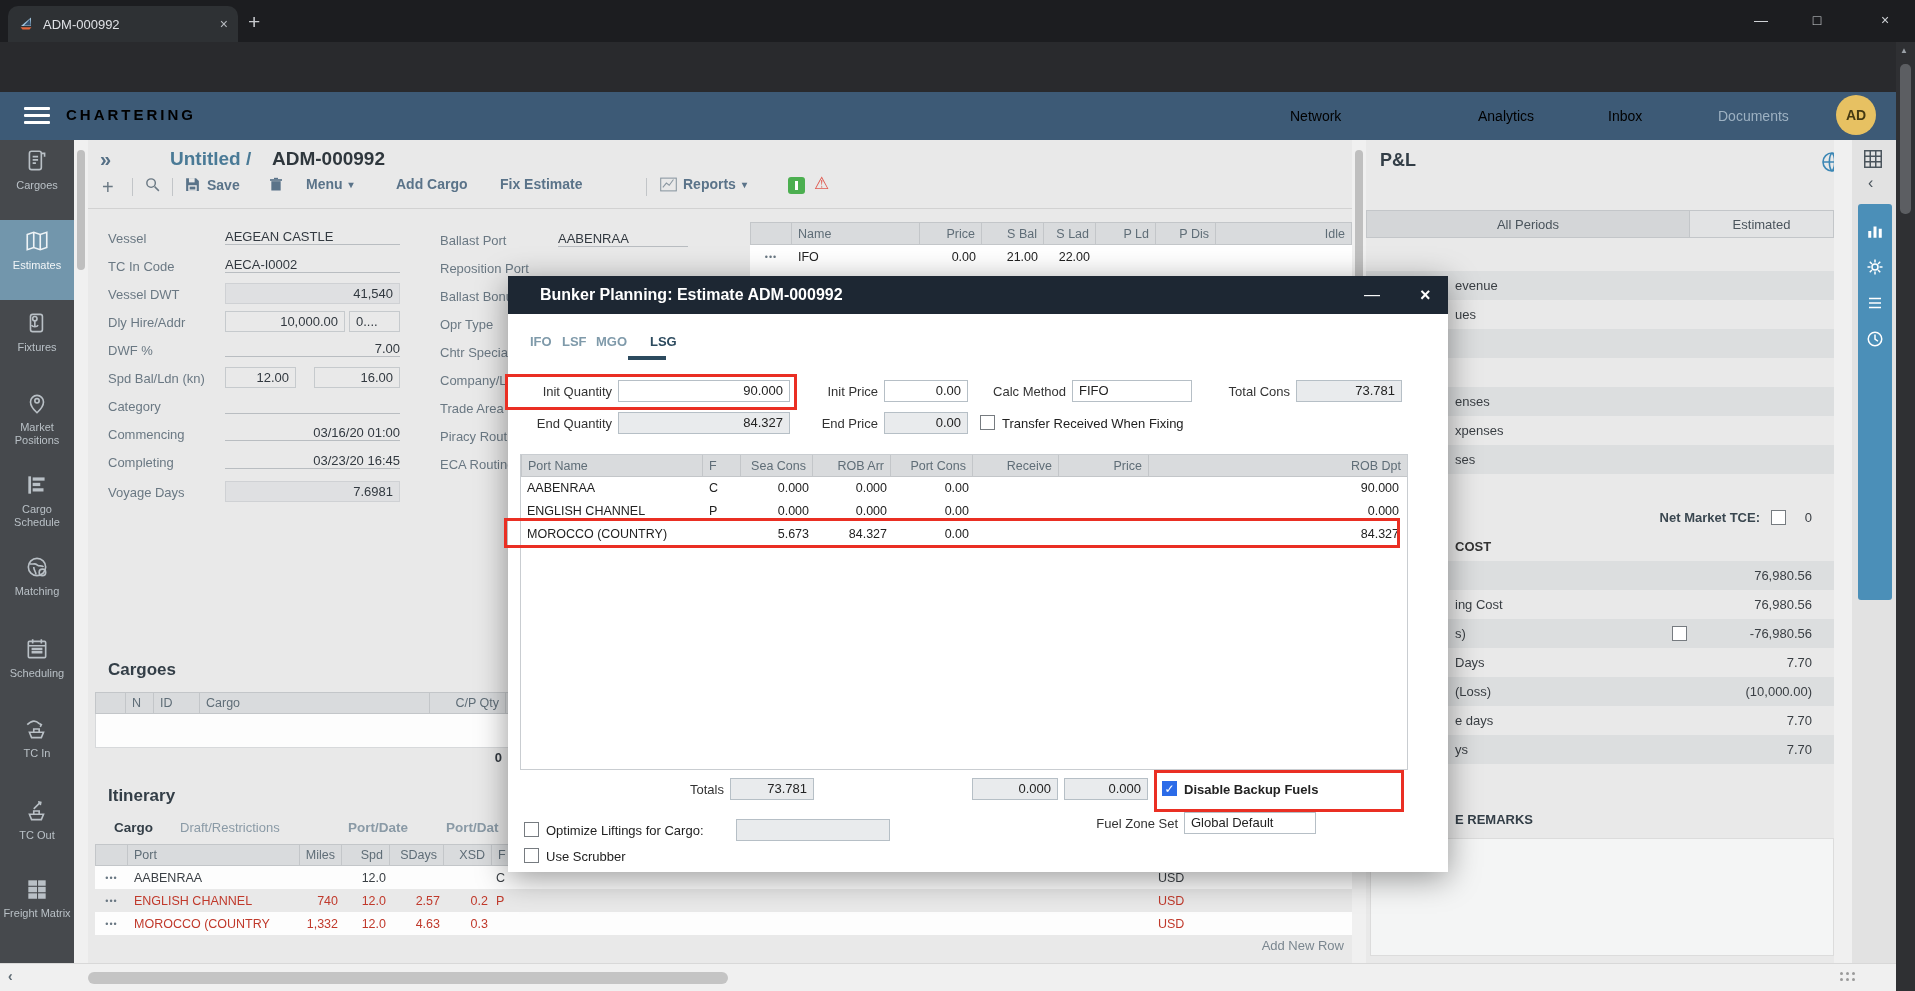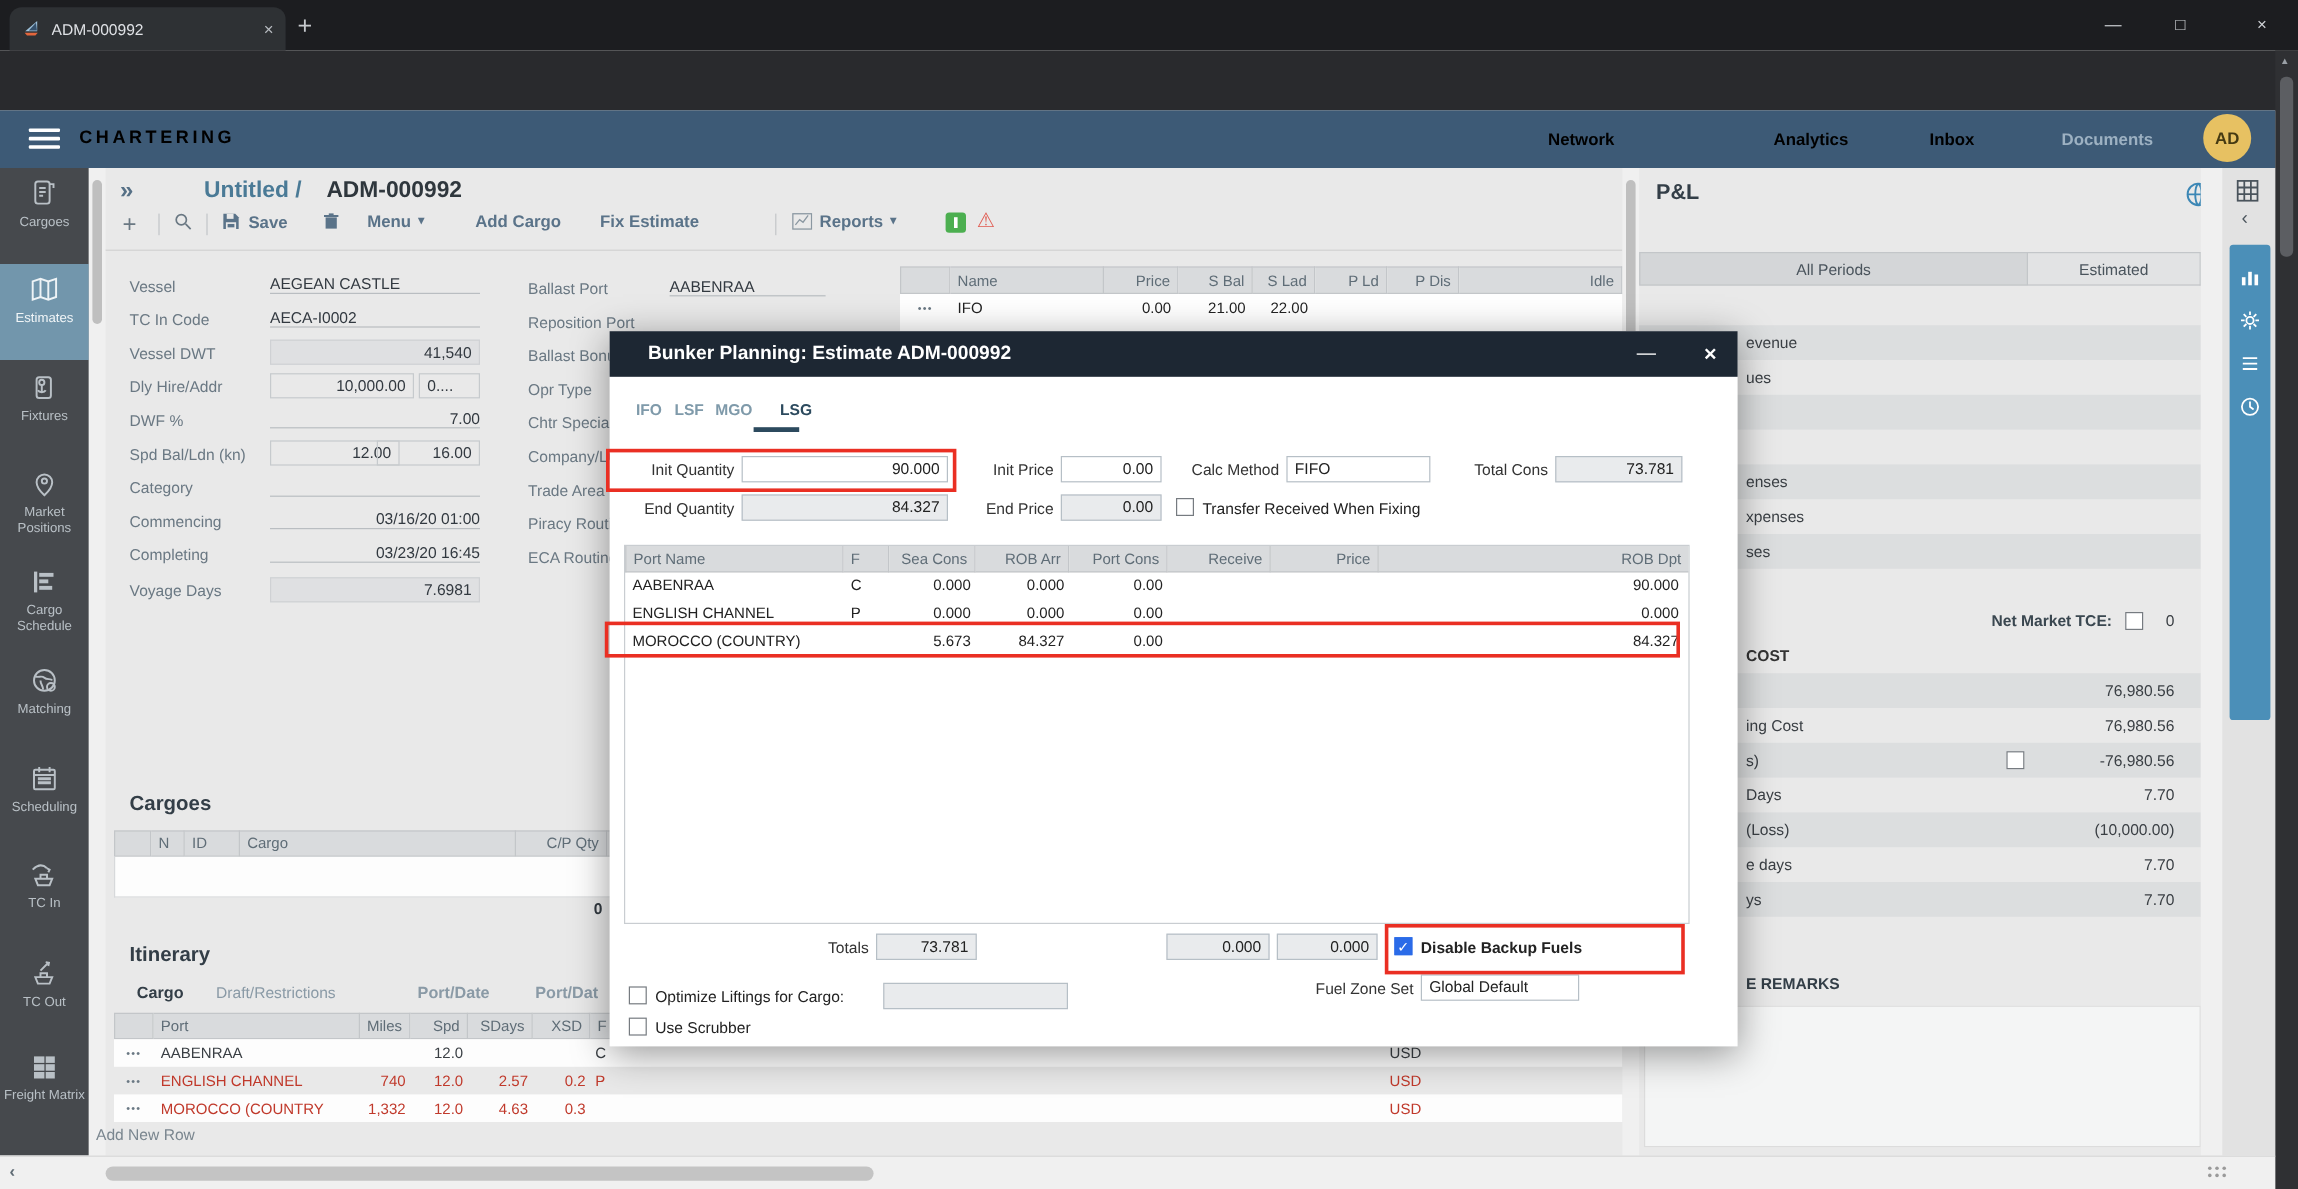--- a/index.html
+++ b/index.html
@@ -23,21 +23,21 @@
   .incog .cir { width:24px; height:24px; border-radius:50%; background:#fff; display:flex; align-items:center; justify-content:center; }
   .kebab { left:1848px; top:54px; color:#c4c7cb; font-size:16px; letter-spacing:0; }
   .vscroll-browser { left:1896px; top:42px; width:19px; height:949px; background:#2f3033; }
   .vscroll-browser .arr { position:absolute; left:4px; top:4px; color:#9aa0a6; font-size:11px; }
   .vscroll-browser .thumb { position:absolute; left:4px; top:22px; width:11px; height:150px; background:#5c5e62; border-radius:5px; }
   
   .appheader { left:0; top:92px; width:1896px; height:48px; background:#3d5a76; color:#e8eef3; }
   .burger { left:24px; top:107px; width:26px; height:18px; }
   .burger i { display:block; height:3px; background:#fff; margin-bottom:4px; border-radius:1px; }
   .apptitle { left:66px; top:106px; font-size:15px; font-weight:bold; letter-spacing:3px; }
-  .appnav { top:108px; font-size:14px; font-weight:bold; }
+  .appnav { top:108px; font-size:14px; font-weight:normal; }
   .appnav.dim { color:#9db1c2; }
   .avatar { left:1836px; top:95px; width:40px; height:40px; border-radius:50%; background:#e7c162; color:#453a12; font-weight:bold; font-size:14px; display:flex; align-items:center; justify-content:center; }
   
   .sidebar { left:0; top:140px; width:74px; height:823px; background:#46494d; }
   .sbitem { position:absolute; left:0; width:74px; text-align:center; color:#b9c0c6; font-size:11px; line-height:13px; padding-top:8px; }
   .sbitem svg { display:block; margin:0 auto 5px; }
   .sbitem.active { background:#7296ac; color:#f2f6f8; }
   
   .strip { background:#f0f0f0; }
   .thumbv { position:absolute; background:#bfbfbf; border-radius:4px; }
@@ -53,21 +53,21 @@
   .uline { border-bottom:1px solid #b9bdc1; }
   .fbox { border:1px solid #c6cacd; }
   .fgray { background:#dfe0e2; border:1px solid #cfd1d4; }
   .num { text-align:right; }
   
   .th { background:#d9dbdd; color:#5f6d77; font-size:12.5px; border:1px solid #c3c6c9; border-left:none; display:flex; align-items:center; padding:0 6px; }
   .th:first-child { border-left:1px solid #c3c6c9; }
   .sect { color:#333e47; font-size:17px; font-weight:bold; }
   .itin-red { color:#c0392b; }
   .ellip { color:#6a7883; font-size:9px; letter-spacing:1px; }
-  .addrow { left:80px; top:938px; width:1264px; text-align:left; color:#7a868f; font-size:13px; }
+  .addrow { left:80px; top:938px; width:1264px; text-align:right; color:#7a868f; font-size:13px; }
   
   .plrow { position:absolute; left:1366px; width:468px; height:29px; font-size:13px; color:#3a3f44; display:flex; align-items:center; }
   .plrow.shaded { background:#dcdedf; }
   .pl-label { position:absolute; left:89px; white-space:nowrap; }
   .pl-label.sec { left:14px; font-weight:bold; color:#333; }
   .pl-value { position:absolute; right:22px; }
   .pl-rlabel { position:absolute; right:44px; font-weight:bold; color:#3a4750; }
   
   .modal { left:508px; top:276px; width:940px; height:596px; background:#fff; box-shadow:0 6px 30px rgba(0,0,0,.4); z-index:40; }
   .mtitle { position:absolute; left:0; top:0; width:940px; height:38px; background:#1d2733; color:#fff; font-size:16px; font-weight:bold; display:flex; align-items:center; padding-left:32px; }
@@ -293,21 +293,21 @@
   <div class="abs flabel" style="left:108px;top:259px">TC In Code</div>
   <div class="abs fval uline" style="left:225px;top:257px;width:175px">AECA-I0002</div>
   <div class="abs flabel" style="left:108px;top:287px">Vessel DWT</div>
   <div class="abs fval fgray num" style="left:225px;top:283px;width:175px;padding:2px 6px">41,540</div>
   <div class="abs flabel" style="left:108px;top:315px">Dly Hire/Addr</div>
   <div class="abs fval fbox num" style="left:225px;top:311px;width:120px;padding:2px 6px">10,000.00</div>
   <div class="abs fval fbox" style="left:349px;top:311px;width:51px;padding:2px 6px">0....</div>
   <div class="abs flabel" style="left:108px;top:343px">DWF %</div>
   <div class="abs fval uline num" style="left:225px;top:341px;width:175px">7.00</div>
   <div class="abs flabel" style="left:108px;top:371px">Spd Bal/Ldn (kn)</div>
-  <div class="abs fval fbox num" style="left:225px;top:367px;width:108px;padding:2px 6px">12.00</div>
+  <div class="abs fval fbox num" style="left:225px;top:367px;width:71px;padding:2px 6px">12.00</div>
   <div class="abs fval fbox num" style="left:314px;top:367px;width:86px;padding:2px 6px">16.00</div>
   <div class="abs flabel" style="left:108px;top:399px">Category</div>
   <div class="abs fval uline" style="left:225px;top:397px;width:175px;height:17px"></div>
   <div class="abs flabel" style="left:108px;top:427px">Commencing</div>
   <div class="abs fval uline num" style="left:225px;top:425px;width:175px">03/16/20 01:00</div>
   <div class="abs flabel" style="left:108px;top:455px">Completing</div>
   <div class="abs fval uline num" style="left:225px;top:453px;width:175px">03/23/20 16:45</div>
   <div class="abs flabel" style="left:108px;top:485px">Voyage Days</div>
   <div class="abs fval fgray num" style="left:225px;top:481px;width:175px;padding:2px 6px">7.6981</div>
 

